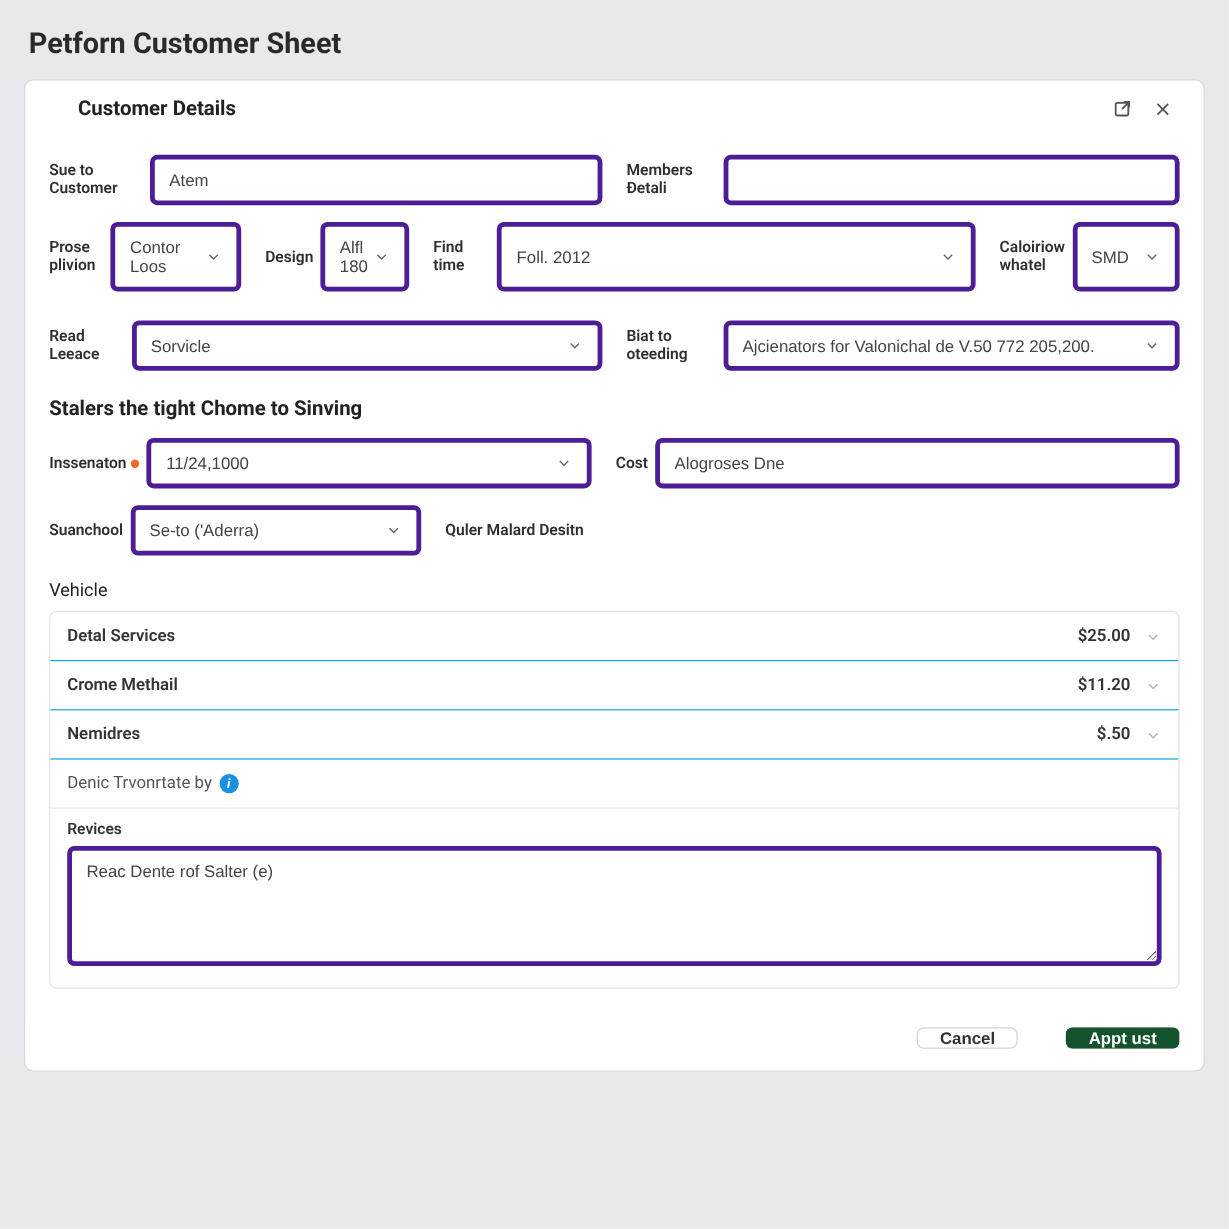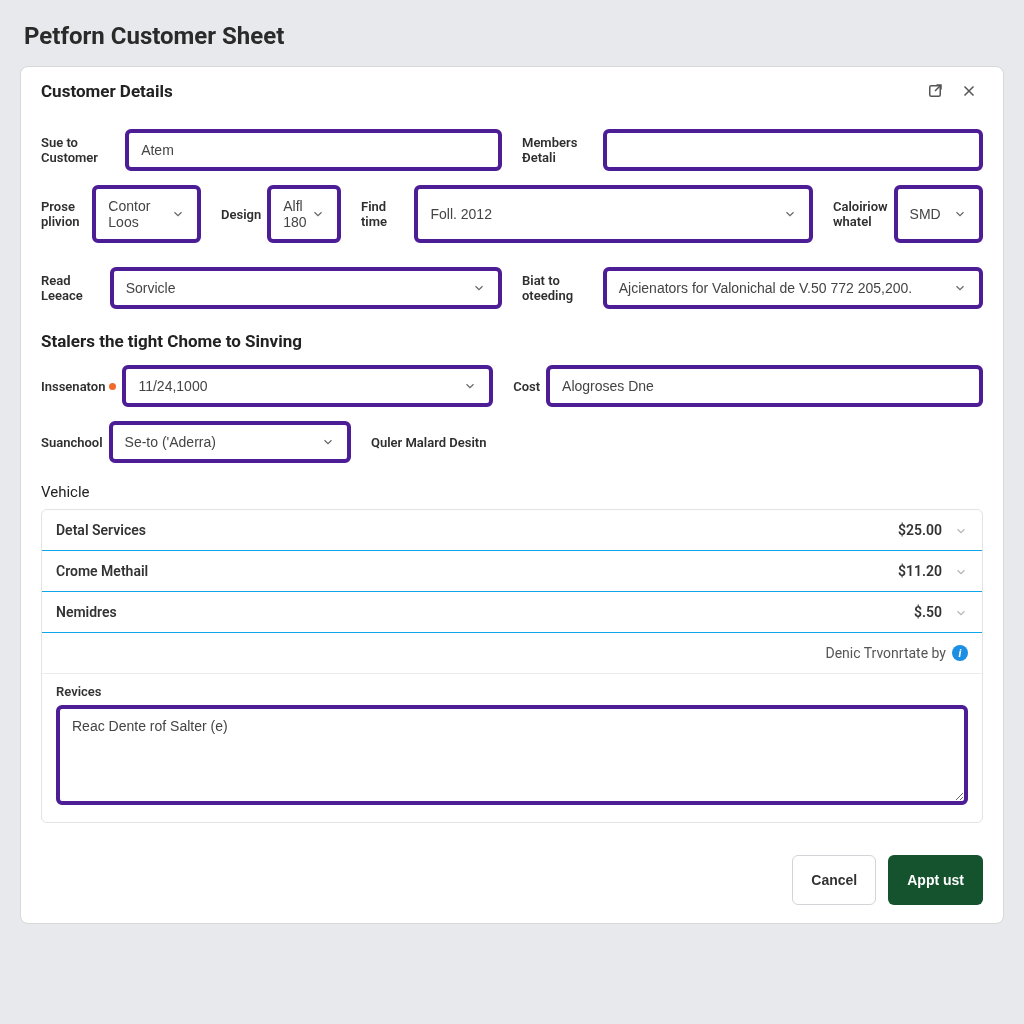--- a/index.html
+++ b/index.html
@@ -24,20 +24,21 @@
     border: 1px solid #d8d8db;
     border-radius: 8px;
     padding: 0;
     width: 100%;
   }
   .sheet-header {
     display: flex;
     align-items: center;
     justify-content: space-between;
     padding: 14px 24px 10px 20px;
+    margin-left: 24px;
   }
   .sheet-header h2 {
     font-size: 17px;
     font-weight: 700;
     color: #222;
   }
   .header-icons { display: flex; gap: 14px; align-items: center; }
   .icon-btn {
     width: 20px; height: 20px;
     display: inline-flex; align-items: center; justify-content: center;
@@ -86,39 +87,39 @@
     display: flex; align-items: center; justify-content: space-between;
     padding: 12px 14px;
     border-bottom: 1px solid #0ea5e9;
   }
   .list-row:last-child { border-bottom: none; }
   .list-row .name { font-weight: 600; color: #333; }
   .list-row .right { display: flex; align-items: flex-end; gap: 12px; color: #333; font-weight: 600;}
   .list-row .chev svg { stroke: #b5b5b9; }
   .list-note {
     padding: 12px 14px; color: #555; border-bottom: 1px solid #ececef;
-    display: flex; align-items: center; gap: 6px; justify-content: flex-end;
+    display: flex; align-items: center; gap: 6px;
   }
   .info-icon {
     width: 16px; height: 16px; border-radius: 50%; background: #1a8fe3;
     color: #fff; display: inline-flex; align-items: center; justify-content: center;
     font-size: 11px; font-weight: 700; font-style: italic;
   }
   .revices-block { padding: 10px 14px 14px 14px; }
   .revices-block .lbl { font-size: 13px; font-weight: 600; color: #333; margin-bottom: 6px; }
   .textarea {
     resize: both; min-height: 100px; width: 100%;
   }
   .sheet-footer {
     display: flex; justify-content: flex-end; gap: 12px;
     padding: 14px 20px 18px 20px;
   }
   .btn {
-    border-radius: 6px; padding: 16px 18px; font-size: 14px; font-weight: 600;
-    cursor: pointer; border: 1px solid transparent;
+    border-radius: 6px; padding: 0 18px; font-size: 14px; font-weight: 600;
+    cursor: pointer; border: 1px solid transparent; margin-left: 28px;
   }
   .btn-secondary { background: #fff; border-color: #d4d4d8; color: #333; }
   .btn-primary { background: #14532d; color: #fff; }
   
   .w-half { flex: 0 0 calc(50% - 10px); }
   .w-160 { flex: 0 0 160px; }
   .w-120 { flex: 0 0 120px; }
   .w-grow { flex: 1; }
   .w-150 { flex: 0 0 150px; }
   .w-310 { flex: 0 0 310px; }

